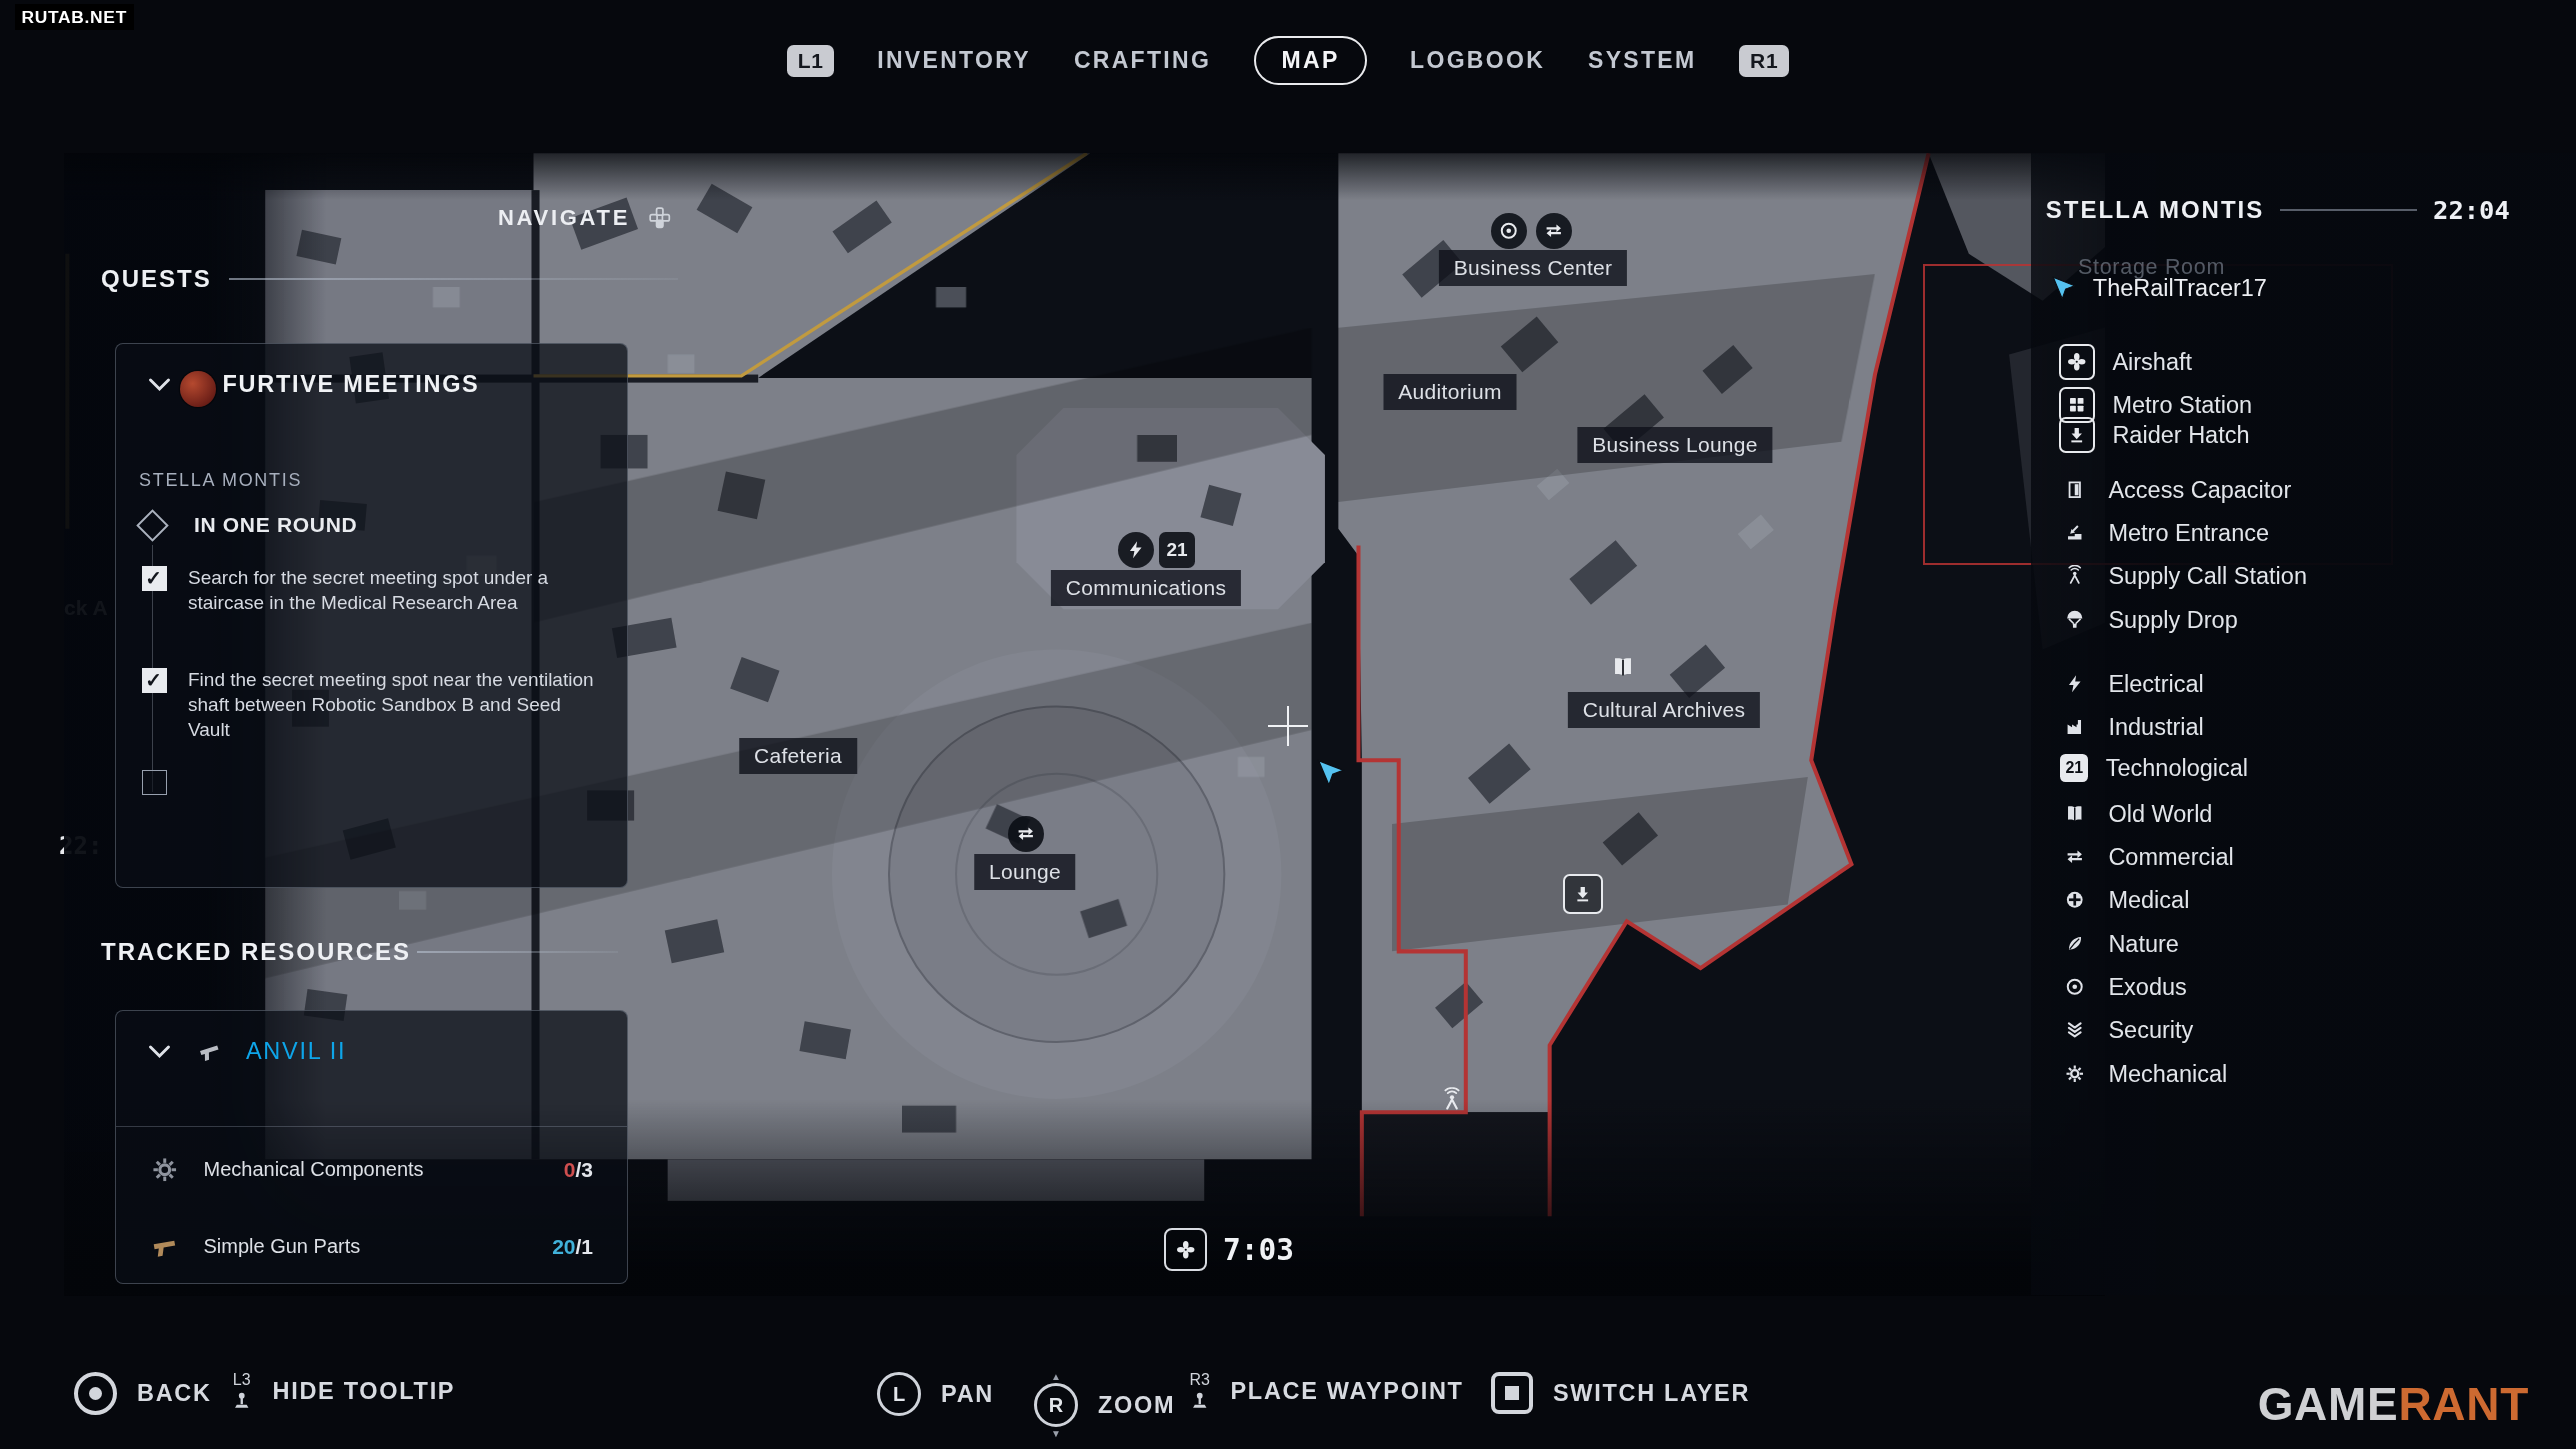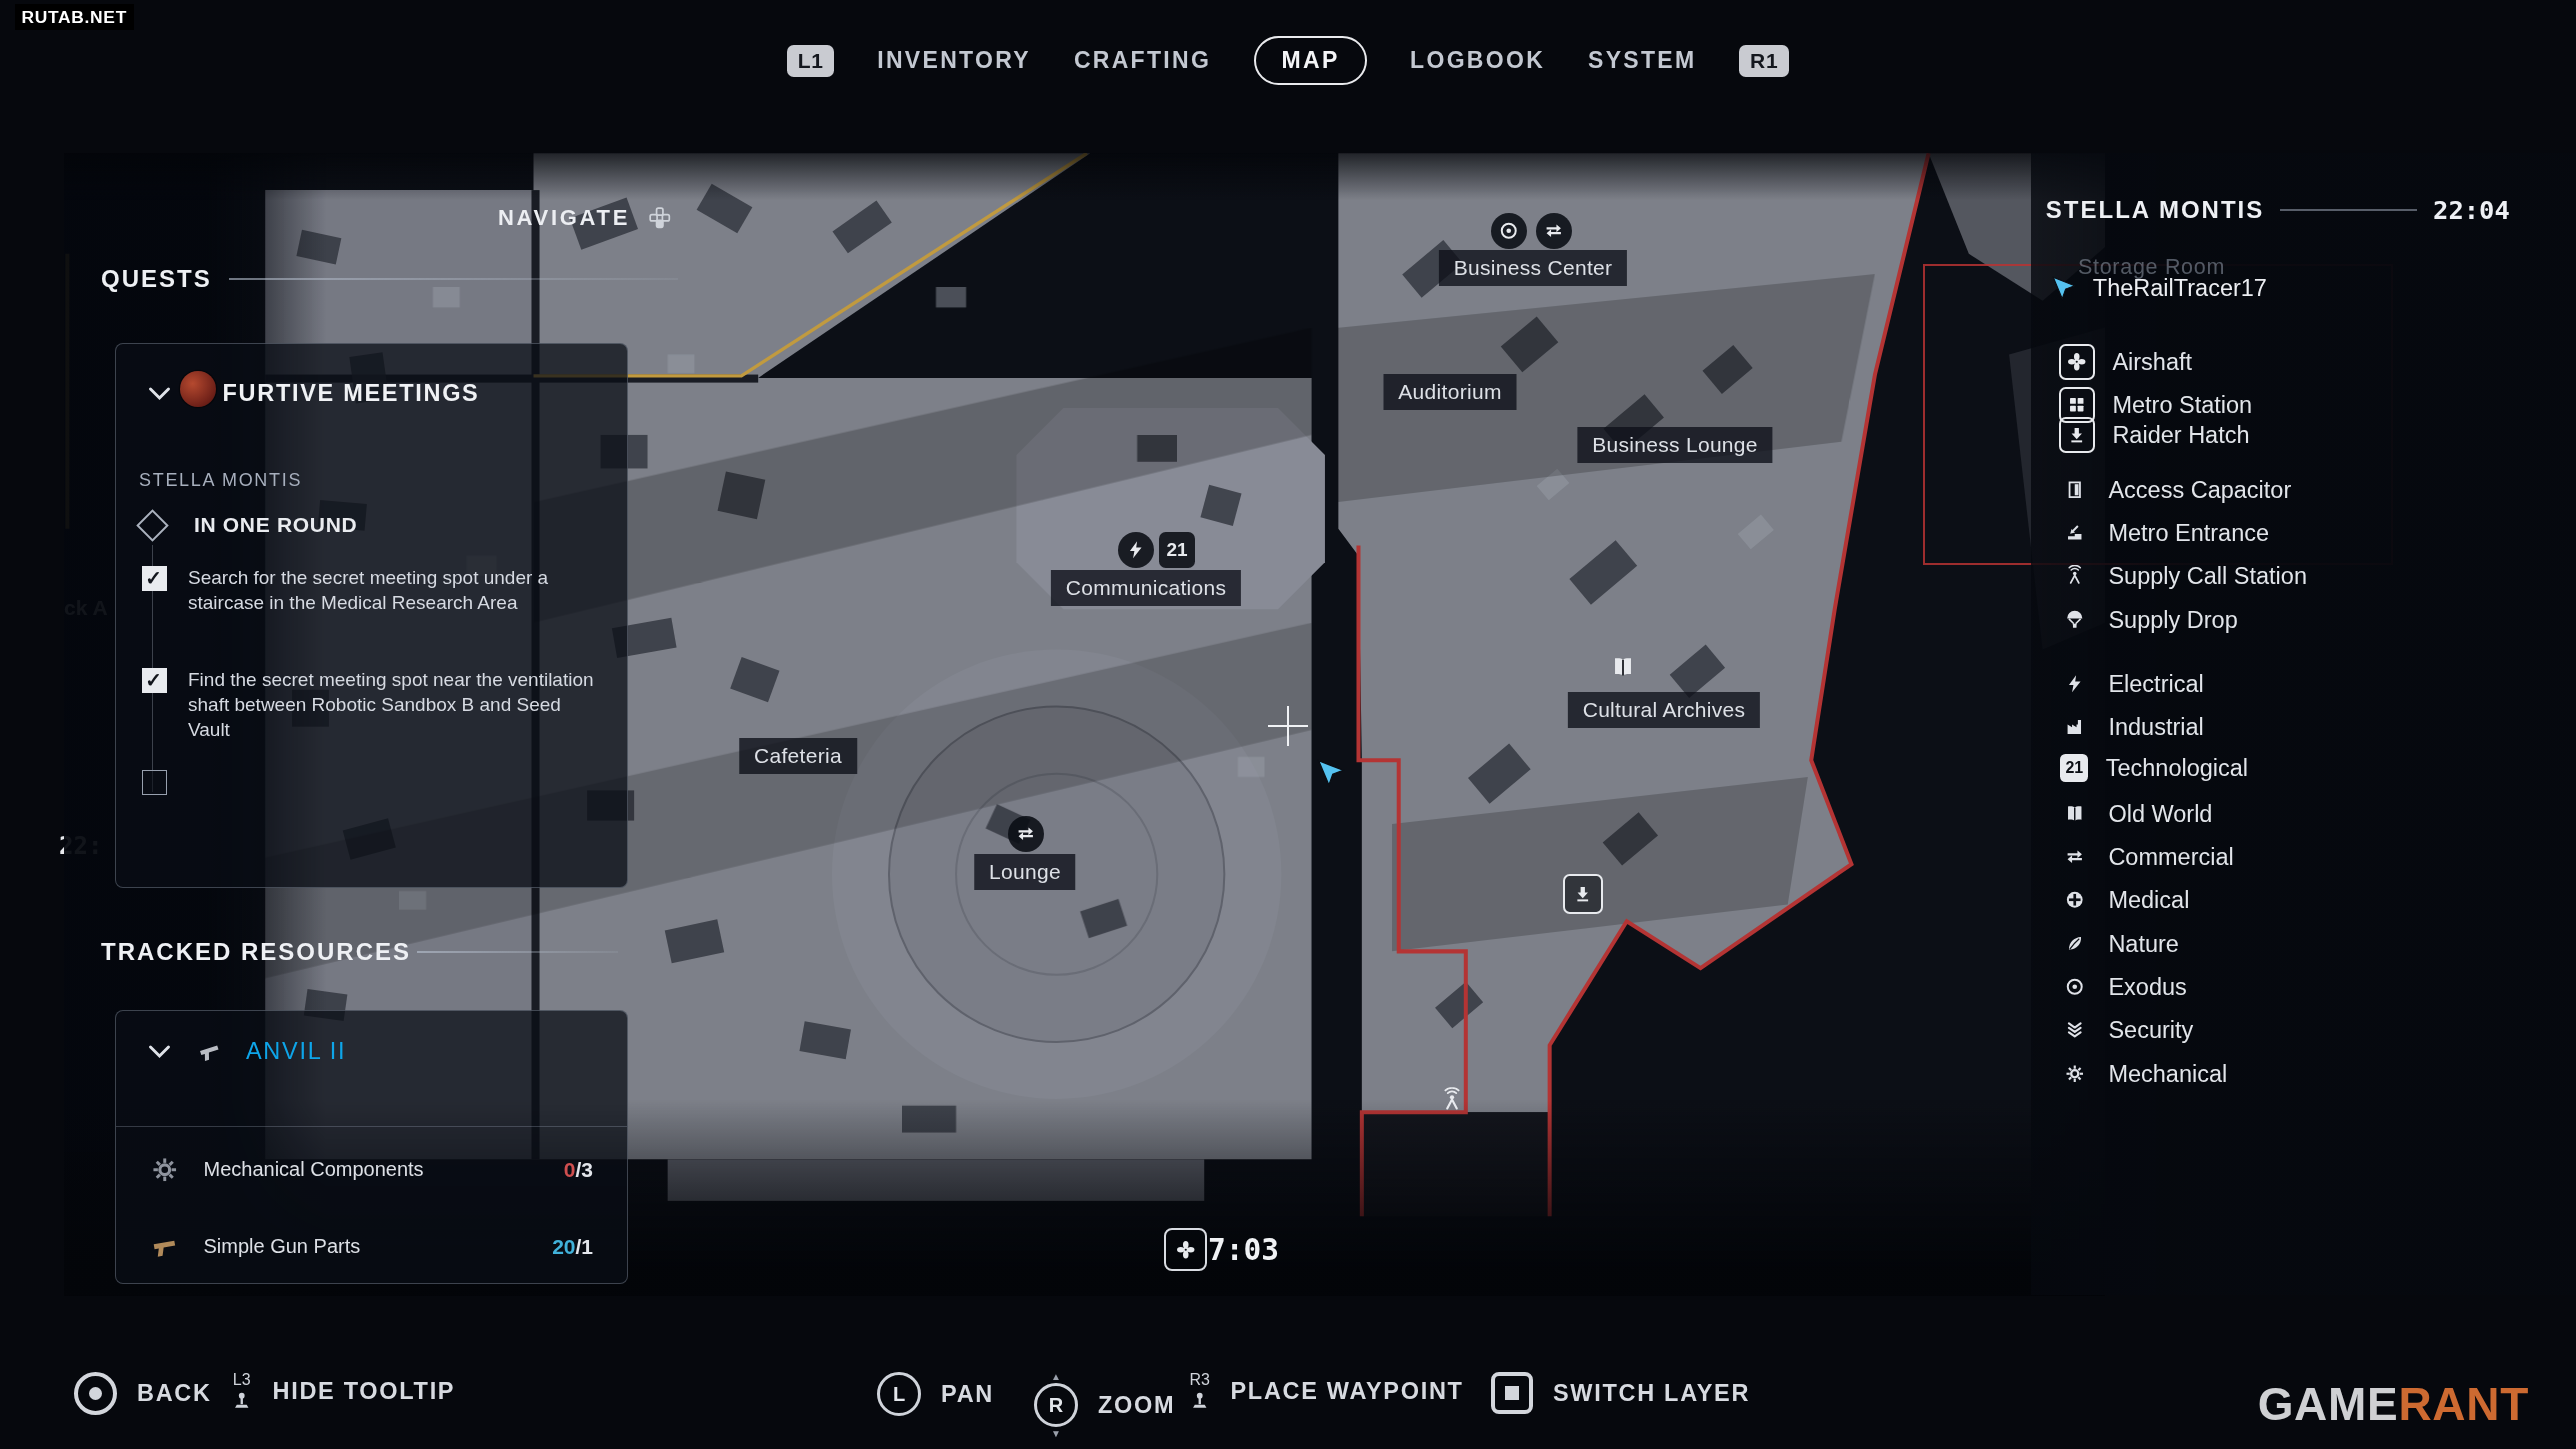--- a/index.html
+++ b/index.html
@@ -19,40 +19,40 @@
   .chip.outline{background:rgba(9,12,19,.55);border:2px solid #e8eaee}
   .mi{width:21.5px;height:21.5px;display:block}
   .mi.big{width:25.5px;height:25.5px}
   .glyph-plain{position:absolute;transform:translate(-50%,-50%);color:#e8eaee;z-index:4}
   #crosshair{position:absolute;left:1288px;top:726px;width:0;height:0;z-index:5}
   #crosshair .h{position:absolute;left:-20px;top:-1.3px;width:40px;height:2.7px;background:#f0f2f5}
   #crosshair .v{position:absolute;left:-1.3px;top:-20px;width:2.7px;height:40px;background:#f0f2f5}
   #map-cursor{position:absolute;left:1316px;top:758px;z-index:6}
   #navigate{position:absolute;left:498px;top:205px;display:flex;align-items:center;gap:17.4px;z-index:5}
   #navigate .nav-txt{font-size:22px;font-weight:bold;letter-spacing:2.7px;color:#eceef2}
-  #map-timer{position:absolute;left:1164px;top:1228px;display:flex;align-items:center;gap:1px;z-index:5}
+  #map-timer{position:absolute;left:1164px;top:1228px;display:flex;align-items:center;gap:16px;z-index:5}
   #map-timer .tbox{width:39px;height:39px;border:2px solid #d9dce2;border-radius:8px;display:flex;align-items:center;justify-content:center;color:#e8eaee}
   #map-timer .tval{font-family:"DejaVu Sans Mono",monospace;font-size:29.5px;font-weight:bold;color:#f0f2f5}
   .partial{position:absolute;color:#e8eaee;font-size:21px;z-index:2;font-weight:bold}
   
   #quest-backdrop{position:absolute;left:64px;top:153px;width:262px;height:1142px;z-index:3;
     background:linear-gradient(to right,rgba(4,7,13,.94) 55%,rgba(4,7,13,0))}
   #bottom-fade{position:absolute;left:64px;top:1100px;width:2041px;height:196px;z-index:4;pointer-events:none;
     background:linear-gradient(to bottom,rgba(3,5,9,0),rgba(3,5,9,.96) 85%)}
   #top-fade{position:absolute;left:64px;top:153px;width:2041px;height:47px;z-index:4;pointer-events:none;
     background:linear-gradient(to bottom,rgba(3,5,9,.75),rgba(3,5,9,0))}
   #storage-rect{position:absolute;left:1923px;top:264px;width:466px;height:297px;border:2px solid rgba(185,50,50,.85);z-index:2}
   
   #quests-title-row{position:absolute;left:101px;top:265px;z-index:6;display:flex;align-items:center;gap:17.4px;width:577px}
   .section-title{font-size:24px;font-weight:bold;letter-spacing:2px;color:#eef0f4;white-space:nowrap}
   .hr-line{height:1.3px;flex:1;background:linear-gradient(to right,rgba(185,195,210,.6),rgba(185,195,210,.12))}
   #quest-box{position:absolute;left:115px;top:343px;width:511px;height:543px;z-index:6;
     background:rgba(9,13,21,.74);border:0.7px solid rgba(150,160,180,.38);border-radius:8px}
   .chev{width:27px;height:27px;color:#dfe2e8}
-  #furtive-row{position:absolute;left:29.5px;top:27px;display:flex;align-items:flex-end;gap:7px}
+  #furtive-row{position:absolute;left:29.5px;top:27px;display:flex;align-items:flex-start;gap:7px}
   #furtive-icon{width:36px;height:36px;border-radius:50%;background:radial-gradient(circle at 35% 35%,#b5492f,#6e2018 70%,#481009);box-shadow:0 0 0 1.3px rgba(0,0,0,.4)}
   #furtive-name{font-size:23.5px;font-weight:bold;letter-spacing:1.7px;color:#f0f2f5}
   #quest-loc{position:absolute;left:23px;top:126px;font-size:18px;letter-spacing:1.7px;color:#a7afbd}
   #stage-row{position:absolute;left:20px;top:169px;display:flex;align-items:center;gap:29.5px}
   .diamond{width:19px;height:19px;border:2px solid #aab1bd;transform:rotate(45deg);margin-left:5.4px}
   #stage-label{font-size:21px;font-weight:bold;letter-spacing:0.7px;color:#e9ebef}
   #connector{position:absolute;left:36px;top:201px;width:1.3px;height:247px;background:rgba(150,158,172,.38)}
   .obj{position:absolute;left:25.5px;display:flex;gap:21.5px}
   .cb{width:23px;height:23px;border:1.3px solid #98a0ae;flex:none;margin-top:1.3px;position:relative;background:rgba(10,14,22,.6)}
   .cb.checked{background:#e9ebef;border-color:#e9ebef}

